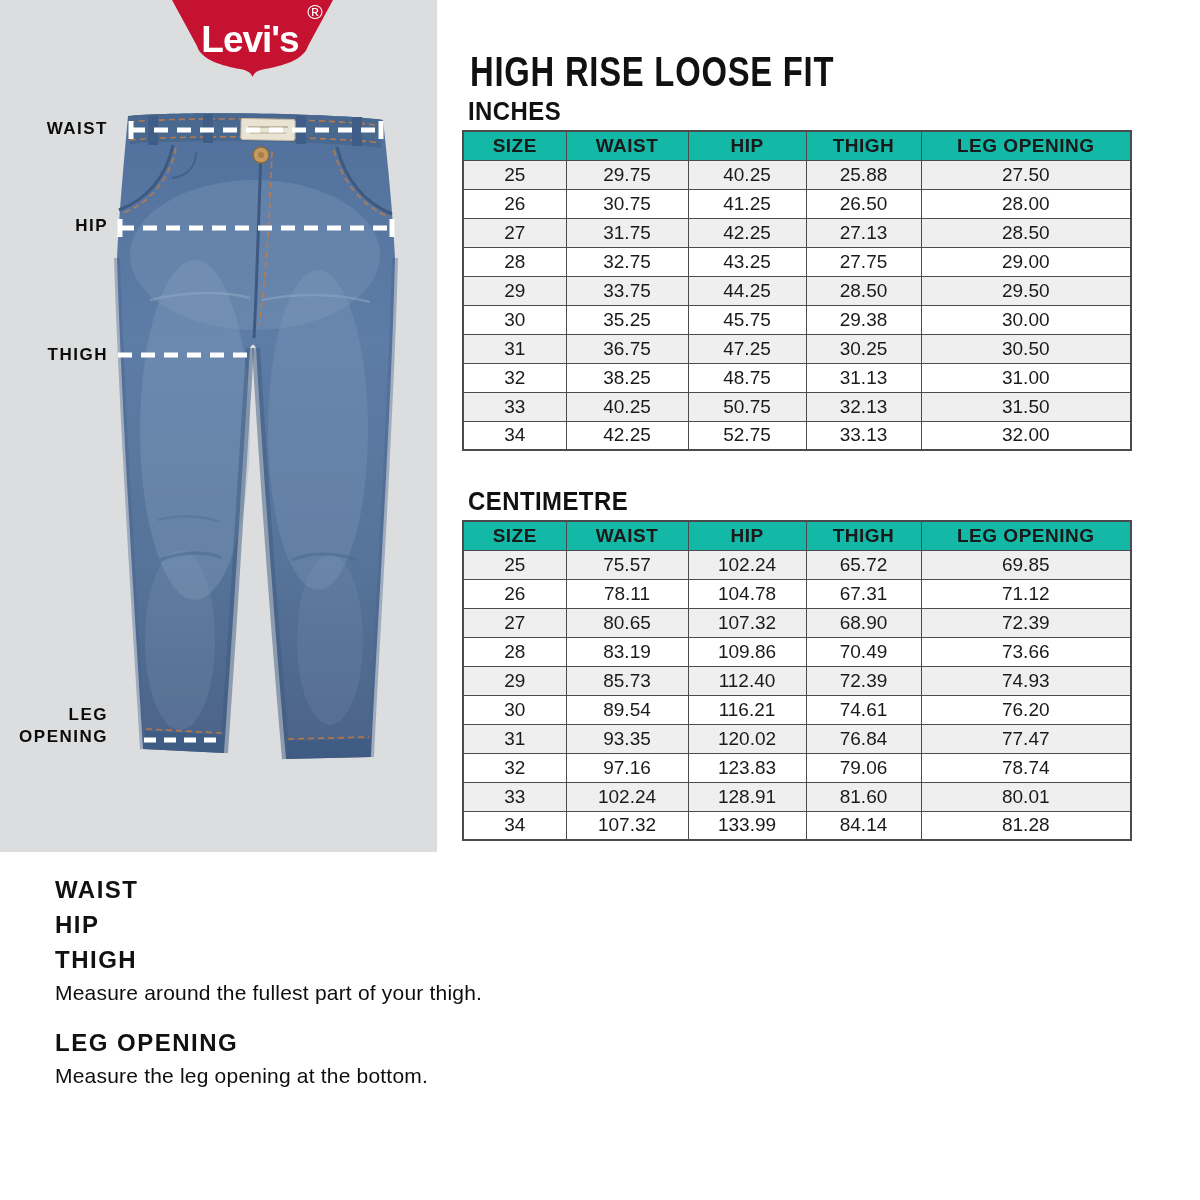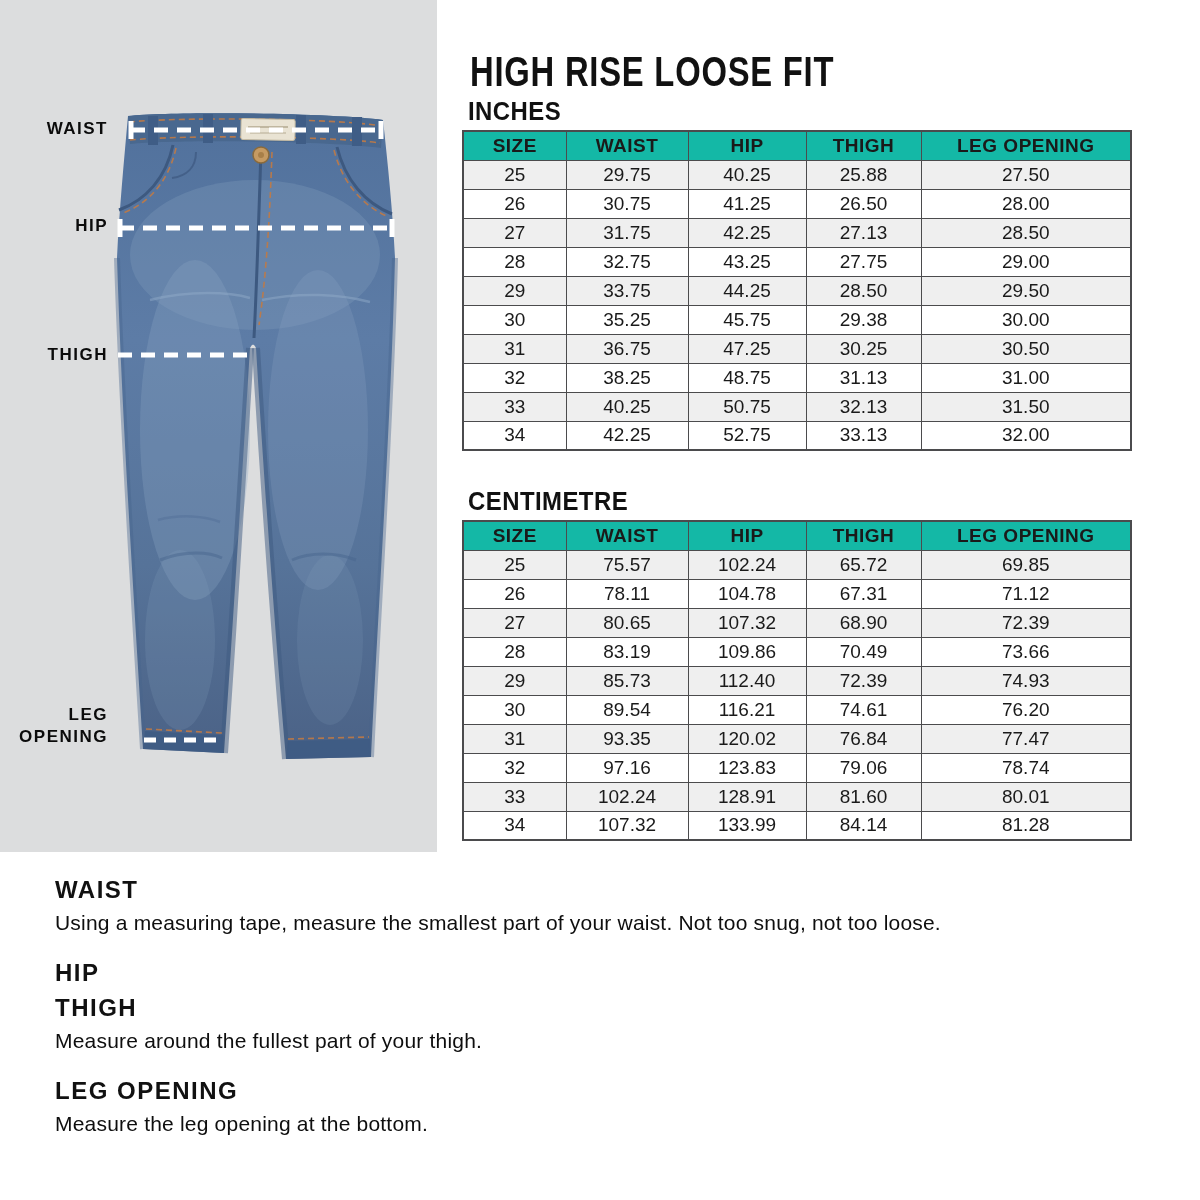--- a/index.html
+++ b/index.html
@@ -32,20 +32,27 @@
   .def-term { font-size:24px; font-weight:700; letter-spacing:1.5px; margin:0 0 7px 0; }
   .def-desc { font-size:21px; line-height:24px; letter-spacing:0.2px; margin:0 0 24px 0; color:#0e0e0e; }
 </style>
 </head>
 <body>
 
 <div class="page">
 
   <div class="left-panel">
 
+    <div class="logo-wrap">
+      <svg viewBox="0 0 165 78" width="165" height="78">
+        <path d="M2 0 H163 L138 46 C134 60 112 66 95 69 C87 70.5 84 73 82.5 77 C81 73 78 70.5 70 69 C53 66 31 60 27 46 Z" fill="#c41230"></path>
+        <text x="80" y="52" text-anchor="middle" font-size="37" font-weight="bold" fill="#ffffff" letter-spacing="-1">Levi's</text>
+        <text x="145" y="19" text-anchor="middle" font-size="21" fill="#ffffff">®</text>
+      </svg>
+    </div>
 
     <svg class="jeans-svg" viewBox="0 0 437 852">
       <defs>
         <linearGradient id="denim" x1="0" y1="0" x2="0" y2="1">
           <stop offset="0" stop-color="#51719c"></stop>
           <stop offset="0.35" stop-color="#5d7ca6"></stop>
           <stop offset="0.7" stop-color="#567399"></stop>
           <stop offset="1" stop-color="#4b6286"></stop>
         </linearGradient>
       </defs>
@@ -308,21 +315,20 @@
             <td>84.14</td>
             <td>81.28</td>
           </tr>
         </tbody>
       </table>
   </div>
 
   <div class="definitions">
       <div class="def-block">
         <h3 class="def-term">WAIST</h3>
-        <p class="def-desc">Using a measuring tape, measure the smallest part of your waist. Not too snug, not too loose.</p>
       </div>
       <div class="def-block">
         <h3 class="def-term">HIP</h3>
       </div>
       <div class="def-block">
         <h3 class="def-term">THIGH</h3>
         <p class="def-desc">Measure around the fullest part of your thigh.</p>
       </div>
       <div class="def-block">
         <h3 class="def-term">LEG OPENING</h3>

